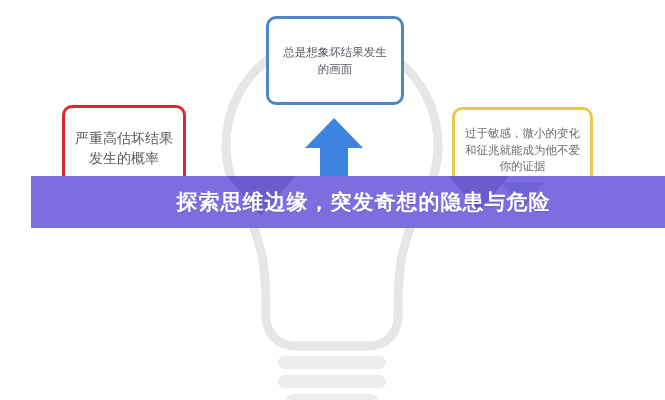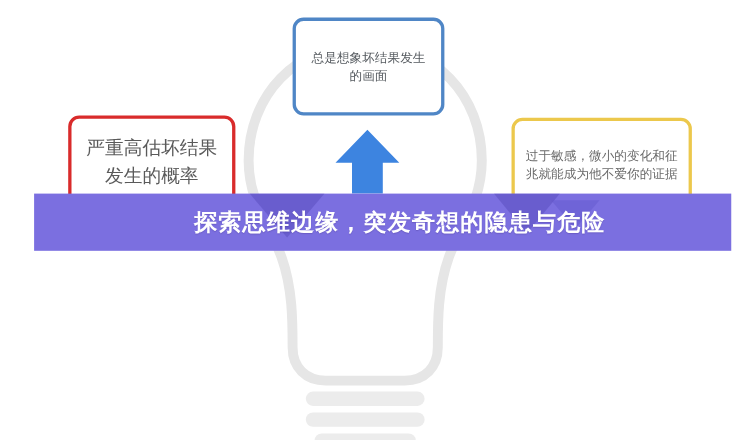--- a/index.html
+++ b/index.html
@@ -52,30 +52,30 @@
     top: 16px;
     width: 138px;
     height: 89px;
     border: 3px solid #4f86c6;
     font-size: 11.5px;
     color: #555a5f;
   }
   #node-left {
     left: 62px;
     top: 105px;
-    width: 152px;
+    width: 124px;
     height: 86px;
     border: 3px solid #d92b2b;
-    font-size: 17px;
+    font-size: 14px;
     color: #5a5a5a;
   }
   #node-right {
-    left: 465px;
+    left: 452px;
     top: 107px;
-    width: 164px;
+    width: 141px;
     height: 86px;
     border: 3px solid #ecc84c;
     font-size: 11.5px;
     color: #6a6a6a;
   }
 
   
   #center-arrow {
     position: absolute;
     left: 303px;

